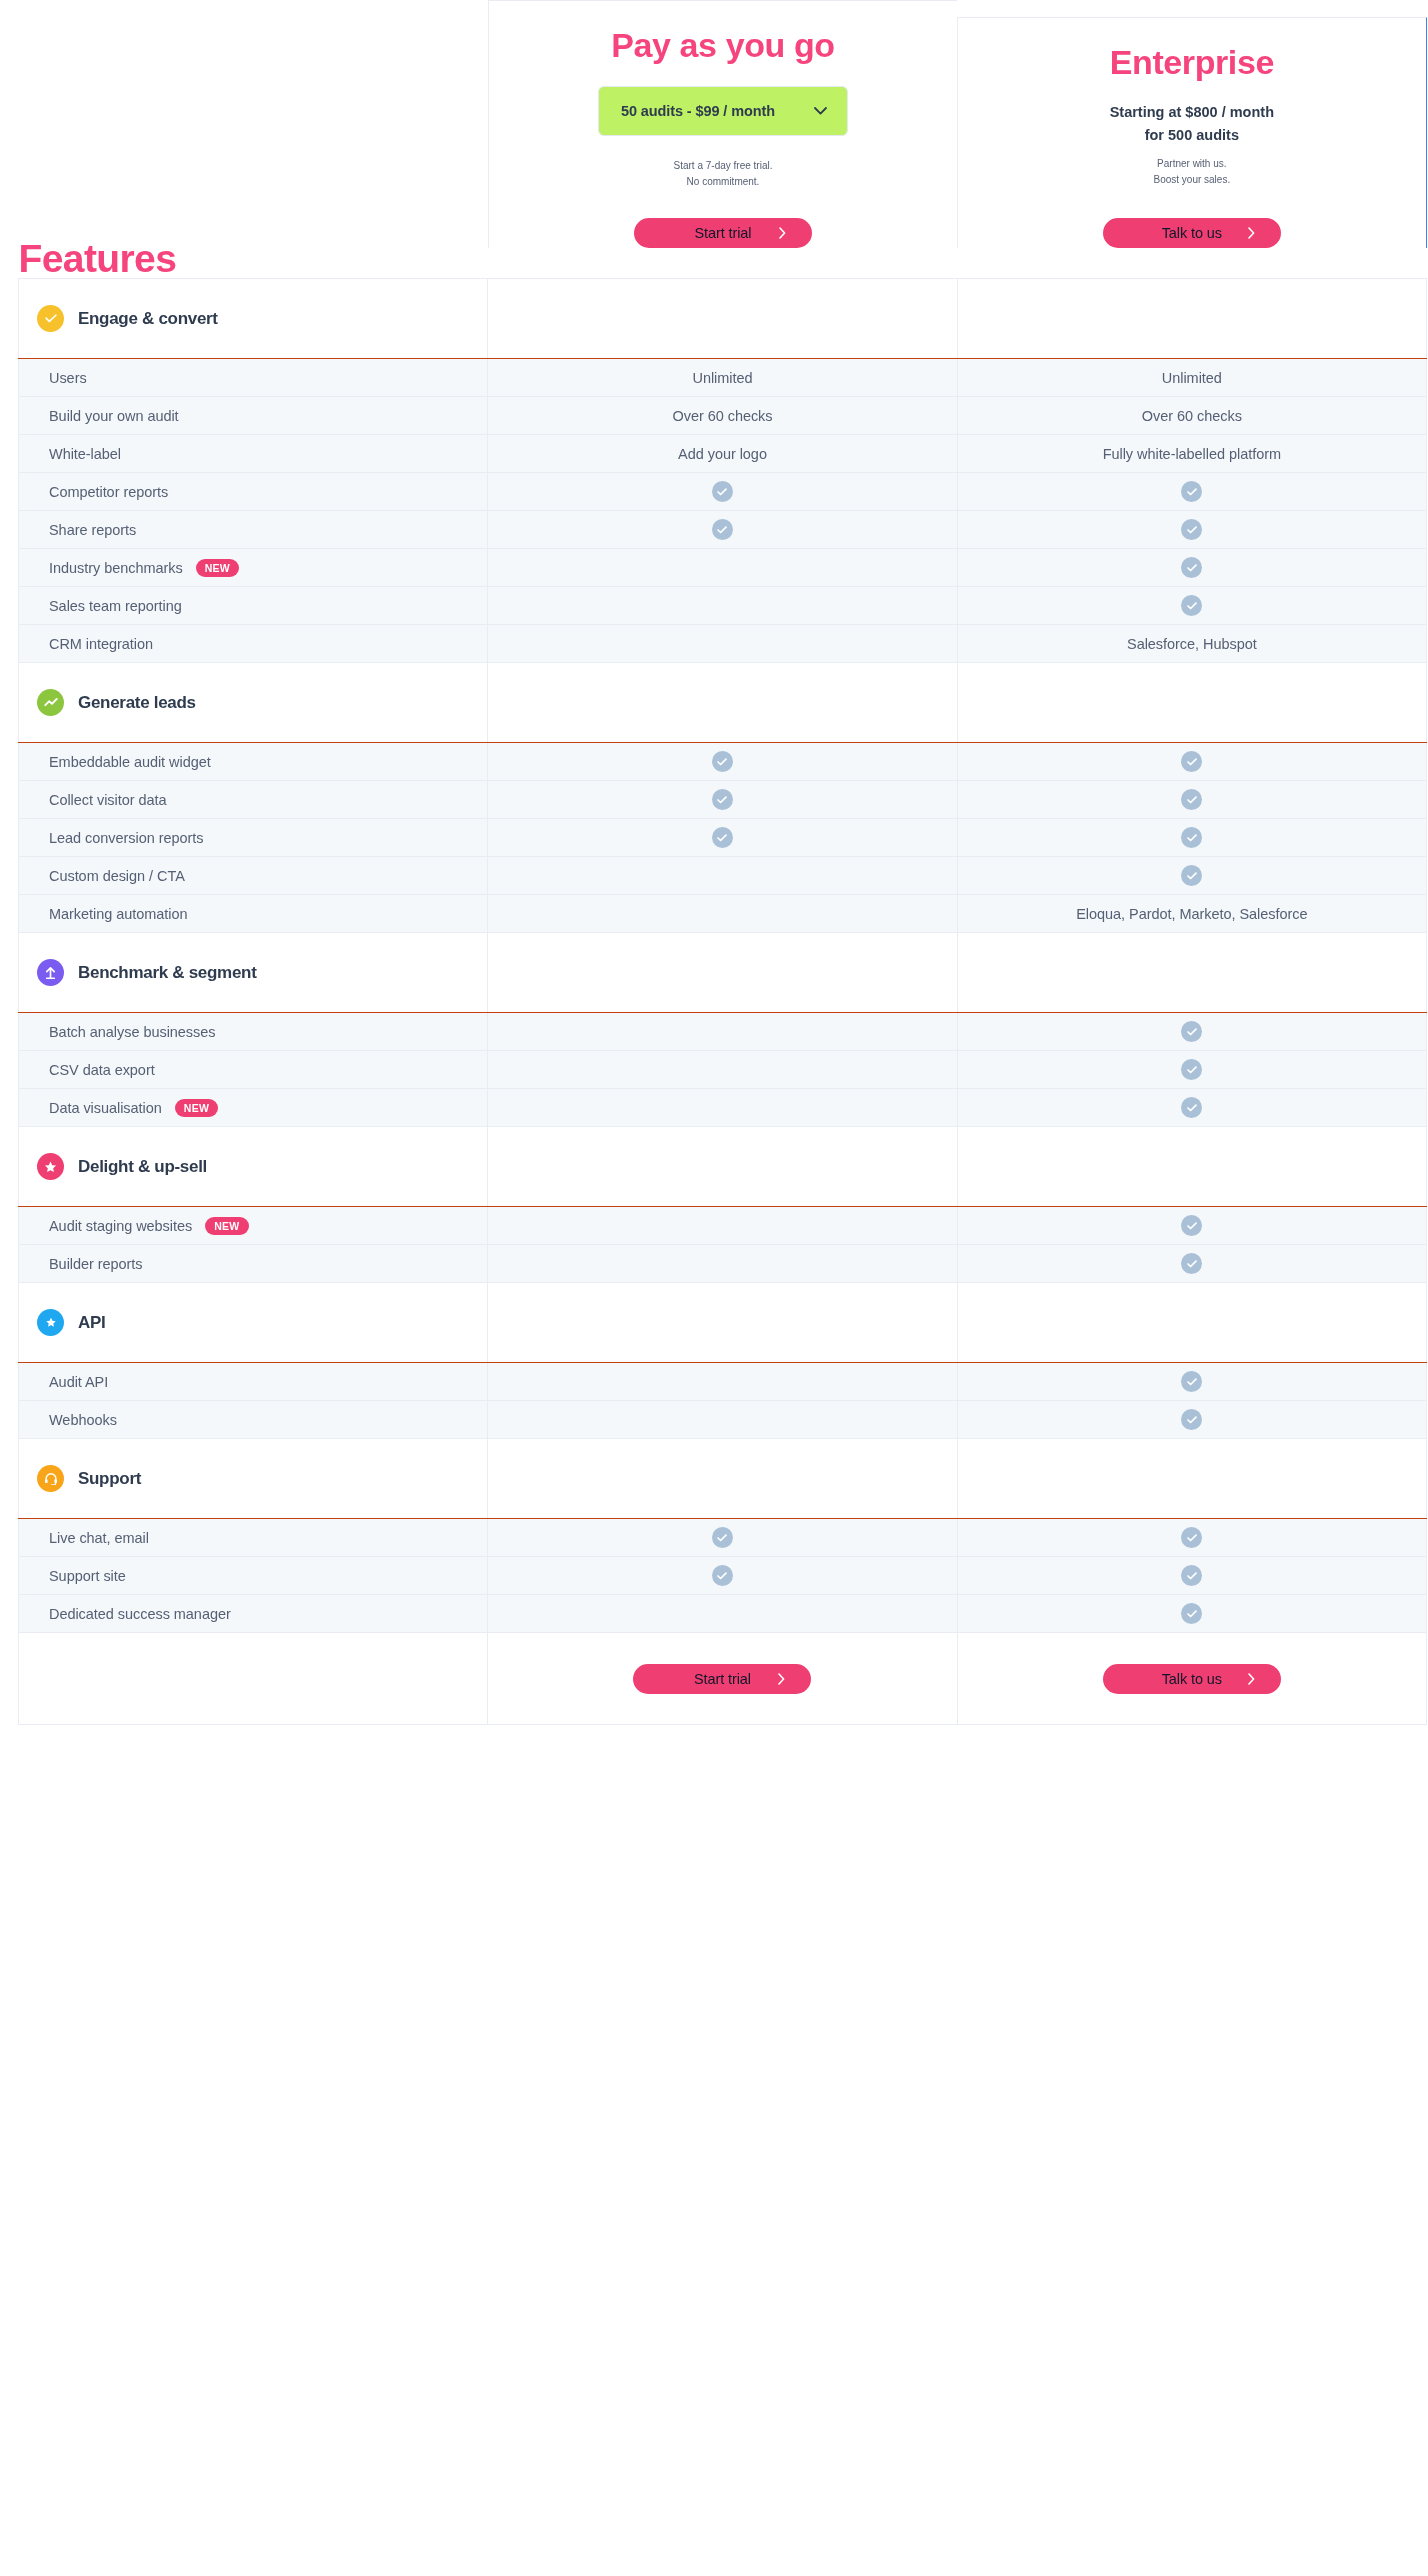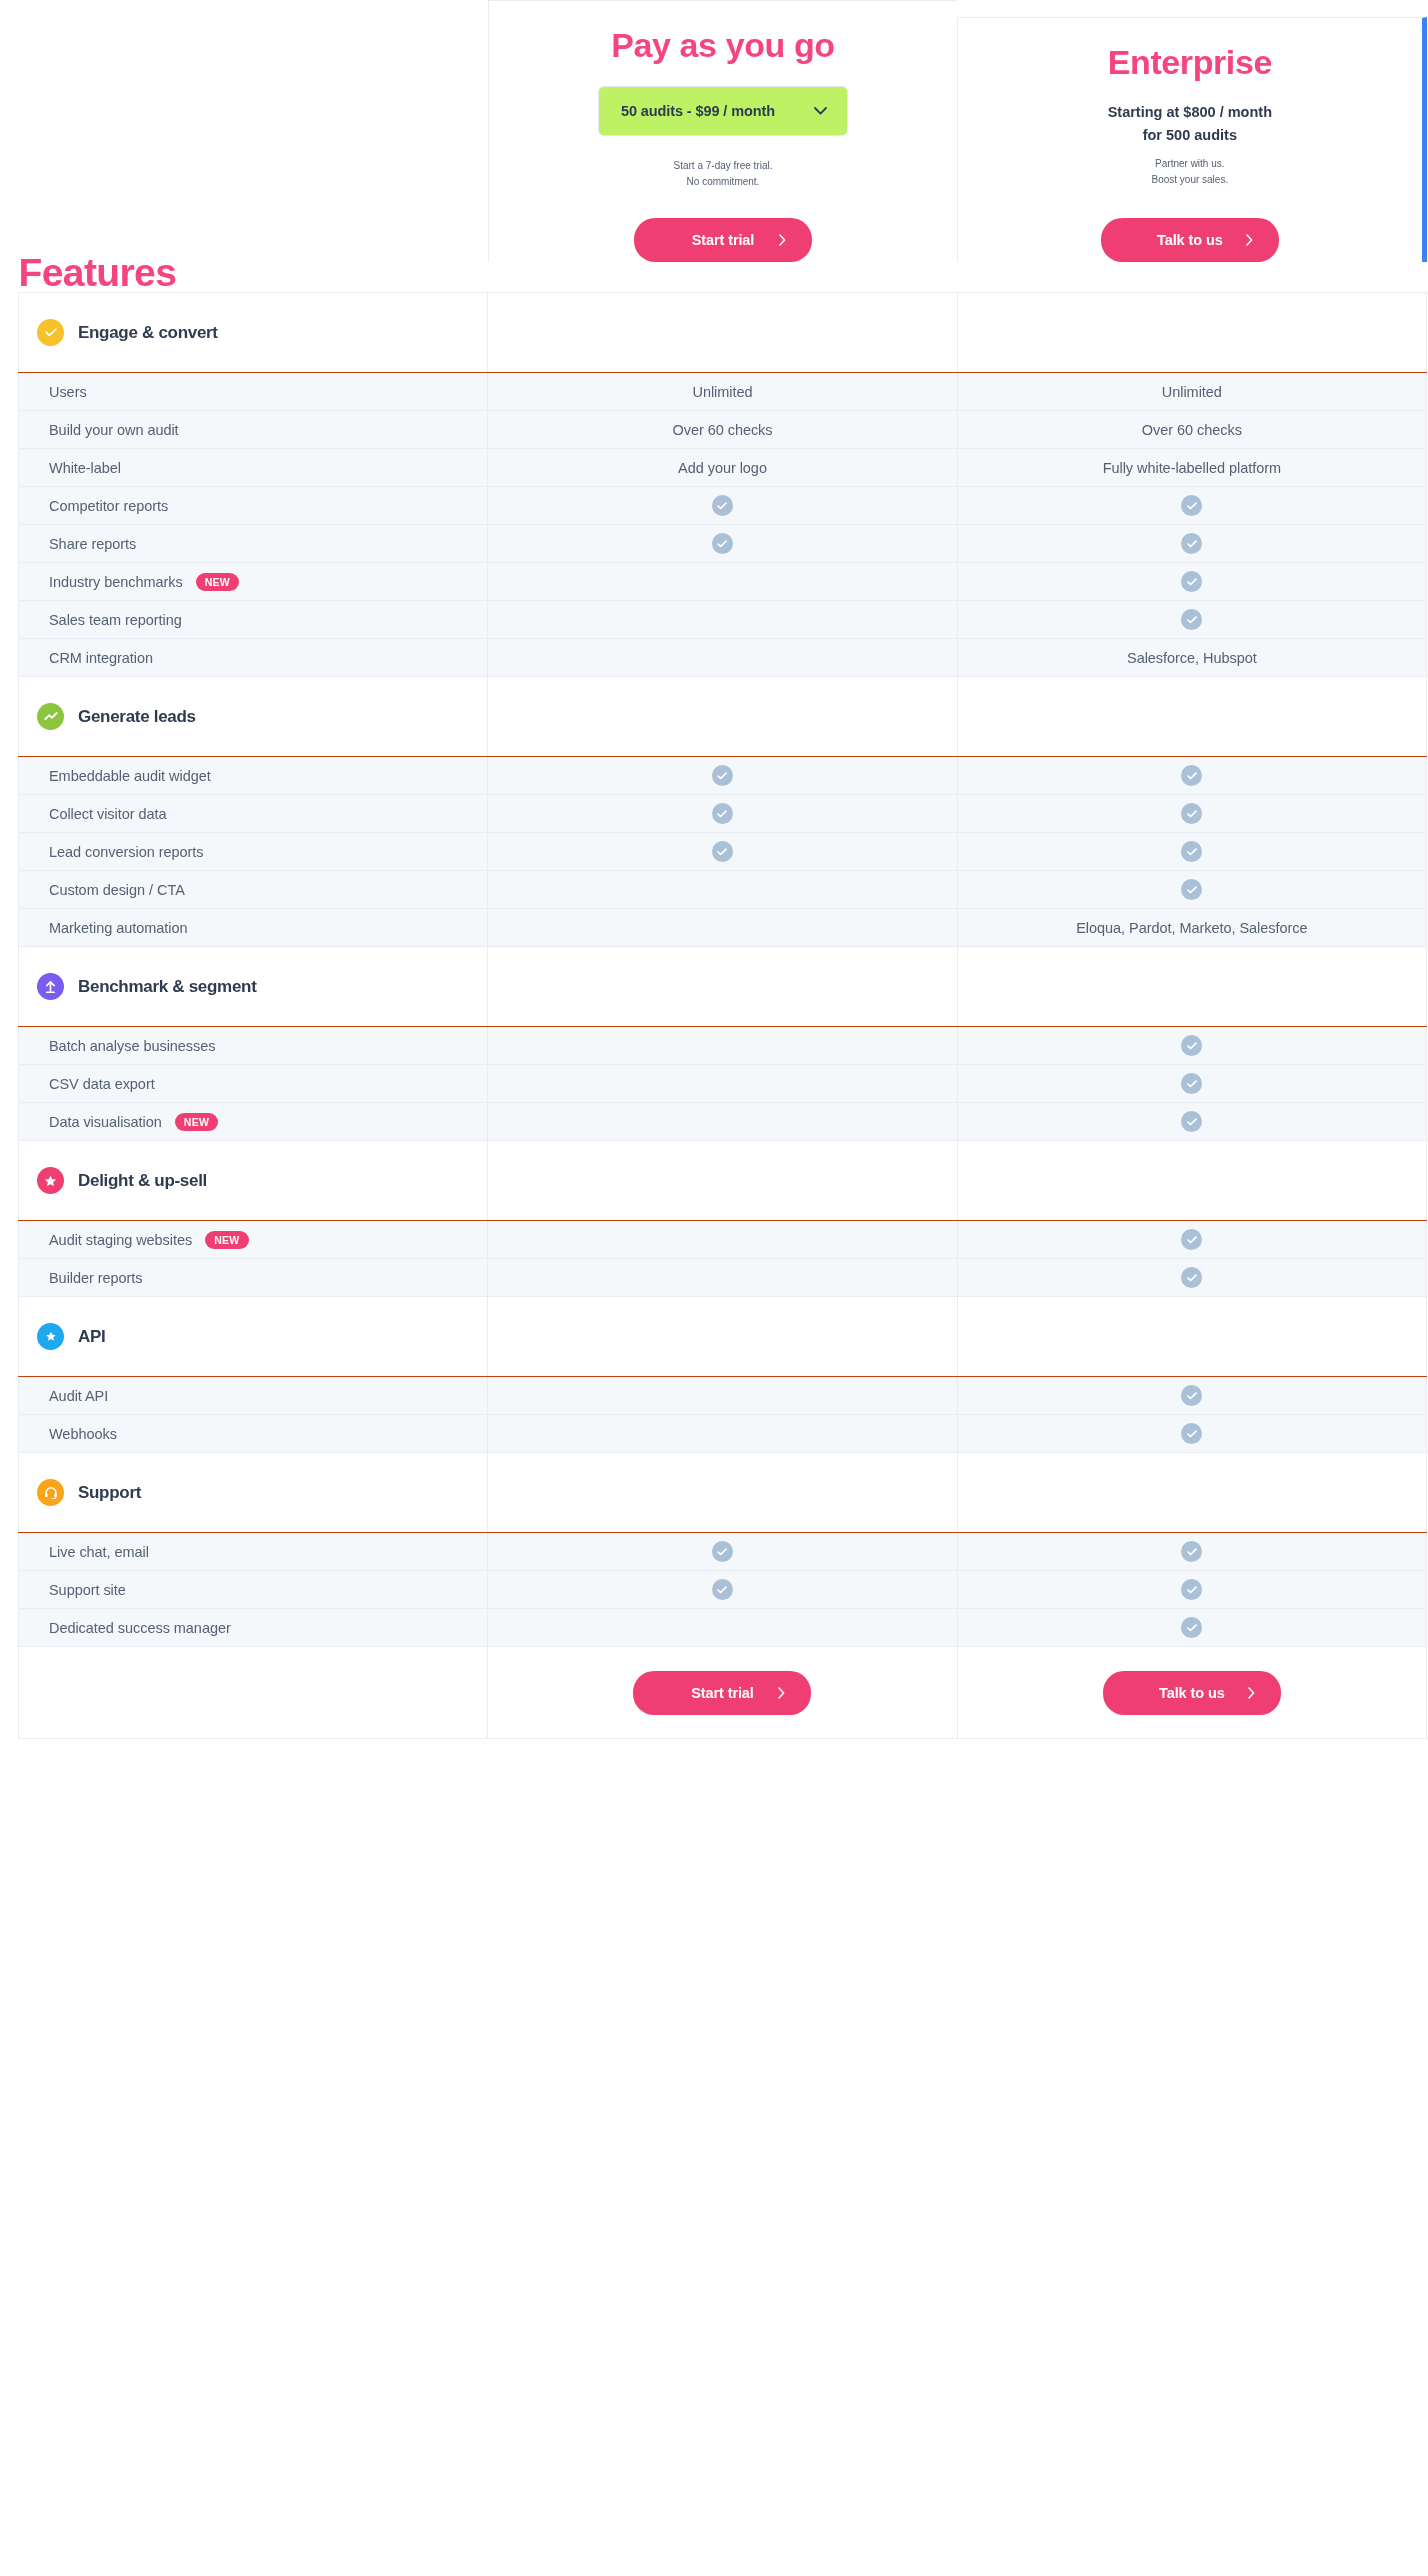--- a/index.html
+++ b/index.html
@@ -44,21 +44,21 @@
   }
 
   .plan-card {
     background: #ffffff;
     border-left: 1px solid #e9edf3;
     border-top: 1px solid #e9edf3;
     padding: 26px 34px 0 34px;
     text-align: center;
     height: 100%;
   }
-  .plan-card.last { border-right: 5px solid #3b82f6; }
+  .plan-card.last { border-right: 1px solid #3b82f6; }
 
   .plan-name {
     font-size: 34px;
     font-weight: 700;
     color: #f5447e;
     letter-spacing: -0.4px;
     line-height: 1.1;
     margin-bottom: 22px;
   }
   .plan-name.ent { margin-bottom: 20px; }
@@ -103,29 +103,29 @@
     margin-bottom: 30px;
   }
   .plan-sub.pay { margin-bottom: 28px; }
 
   .cta {
     display: flex;
     align-items: center;
     justify-content: center;
     position: relative;
     width: 178px;
-    height: 44px;
+    height: 30px;
     margin: 0 auto 30px auto;
     border: none;
     border-radius: 21px;
     background: #ef3e72;
-    color: #ffffff;
+    color: #0f172a;
     font-family: "Liberation Sans", sans-serif;
     font-size: 14.5px;
-    font-weight: 700;
+    font-weight: 400;
     letter-spacing: -0.1px;
     cursor: pointer;
   }
   .cta .chev-right {
     position: absolute;
     right: 26px;
     width: 7px; height: 12px;
   }
 
   

